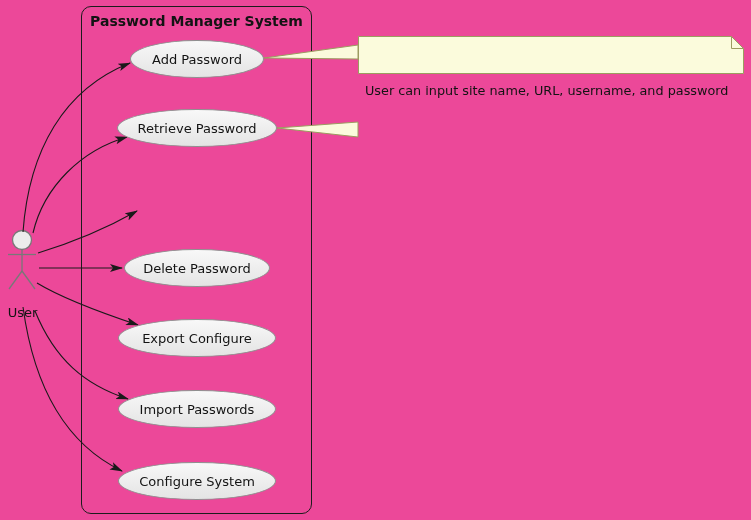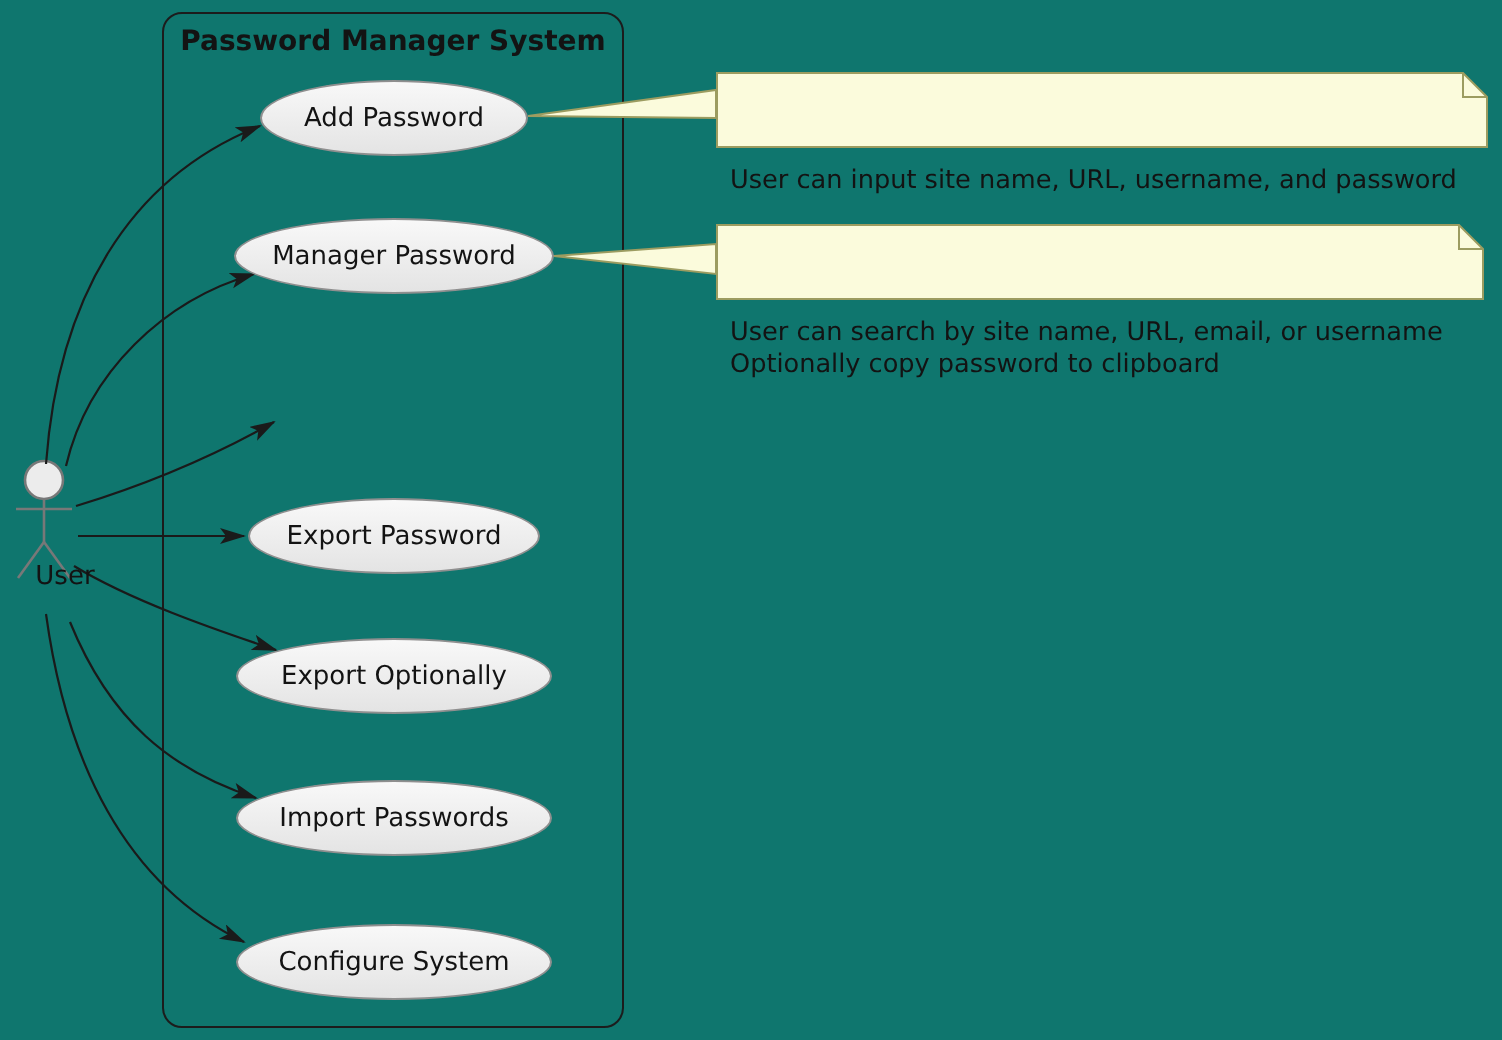--- a/index.html
+++ b/index.html
@@ -9,21 +9,21 @@
     --usecase-border:#8f8f8f;
     --boundary-border:#1c1c1c;
     --arrow-color:#1a1a1a;
     --text-color:#131313;
     --actor-color:#787878;
     --actor-head-fill:#ececec;
   }
   html,body{margin:0;padding:0;background:#ffffff;}
   body{font-family:"DejaVu Sans","Liberation Sans",sans-serif;color:var(--text-color);}
   .canvas{
-    position:relative;width:751px;height:520px;background:#0f766e;overflow:hidden;
+    position:relative;width:751px;height:520px;background:#ec4899;overflow:hidden;
   }
   .underlay{
     position:absolute;left:0;top:0;width:751px;height:520px;z-index:1;
   }
   .system-boundary{
     position:absolute;left:81px;top:6px;width:231px;height:508px;
     box-sizing:border-box;border:1.5px solid var(--boundary-border);
     border-radius:10px;background:transparent;z-index:0;
   }
   .system-title{
@@ -40,22 +40,22 @@
   .uc-label{font-size:13px;white-space:nowrap;color:var(--text-color);}
   .note{position:absolute;z-index:2;}
   .note-bg{position:absolute;left:0;top:0;overflow:visible;}
   .note-shape{fill:var(--note-fill);stroke:var(--note-border);stroke-width:1;}
   .note-fold{fill:none;stroke:var(--note-border);stroke-width:1;}
   .note-text{
     position:relative;padding:3px 0 0 7px;font-size:12.8px;line-height:16px;
     white-space:nowrap;color:var(--text-color);margin-top:44px;
   }
   .actor-label{
-    position:absolute;left:0;top:281px;width:45px;text-align:center;
-    font-size:13px;z-index:2;color:var(--text-color);white-space:nowrap;padding-left:10px;
+    position:absolute;left:0;top:305px;width:45px;text-align:center;
+    font-size:13px;z-index:2;color:var(--text-color);white-space:nowrap;
   }
   .assoc{fill:none;stroke:var(--arrow-color);stroke-width:1.1px;}
   .arrowhead{fill:var(--arrow-color);}
   .note-connector{fill:var(--note-fill);stroke:var(--note-border);stroke-width:1;}
   .actor-line{stroke:var(--actor-color);stroke-width:1.3px;fill:none;}
   .actor-head{fill:var(--actor-head-fill);stroke:var(--actor-color);stroke-width:1.3px;}
 </style>
 </head>
 <body>
 
@@ -91,49 +91,39 @@
     <path class="assoc" d="M 35 311 C 55 360, 85 385, 128 399" marker-end="url(#arrow)"></path>
     <path class="assoc" d="M 23 307 C 33 380, 62 442, 122 471" marker-end="url(#arrow)"></path>
   </svg>
 
   <div class="actor-label">User</div>
 
   <div class="usecase" style="left:130px;top:40px;width:134px;">
     <span class="uc-label">Add Password</span>
   </div>
   <div class="usecase" style="left:117px;top:109px;width:160px;">
-    <span class="uc-label">Manager Password</span>
+    <span class="uc-label">Retrieve Password</span>
   </div>
   <div class="usecase" style="left:124px;top:249px;width:146px;">
-    <span class="uc-label">Export Password</span>
+    <span class="uc-label">Delete Password</span>
   </div>
   <div class="usecase" style="left:118px;top:319px;width:158px;">
-    <span class="uc-label">Export Optionally</span>
+    <span class="uc-label">Export Configure</span>
   </div>
   <div class="usecase" style="left:118px;top:462px;width:158px;">
     <span class="uc-label">Configure System</span>
   </div>
   <div class="usecase" style="left:118px;top:390px;width:158px;">
     <span class="uc-label">Import Passwords</span>
   </div>
 
   <div class="note" style="left:358px;top:36px;width:386px;height:38px;">
     <svg class="note-bg" width="386" height="38">
       <path class="note-shape" d="M0.5,0.5 L373.5,0.5 L385.5,12.5 L385.5,37.5 L0.5,37.5 Z"></path>
       <path class="note-fold" d="M373.5,0.5 L373.5,12.5 L385.5,12.5"></path>
     </svg>
     <div class="note-text">
       <div>User can input site name, URL, username, and password</div>
     </div>
   </div>
 
-  <div class="note" style="left:358px;top:112px;width:384px;height:38px;">
-    <svg class="note-bg" width="384" height="38">
-      <path class="note-shape" d="M0.5,0.5 L371.5,0.5 L383.5,12.5 L383.5,37.5 L0.5,37.5 Z"></path>
-      <path class="note-fold" d="M371.5,0.5 L371.5,12.5 L383.5,12.5"></path>
-    </svg>
-    <div class="note-text">
-      <div>User can search by site name, URL, email, or username</div>
-      <div>Optionally copy password to clipboard</div>
-    </div>
-  </div>
 
 </div>
 
 </body></html>

